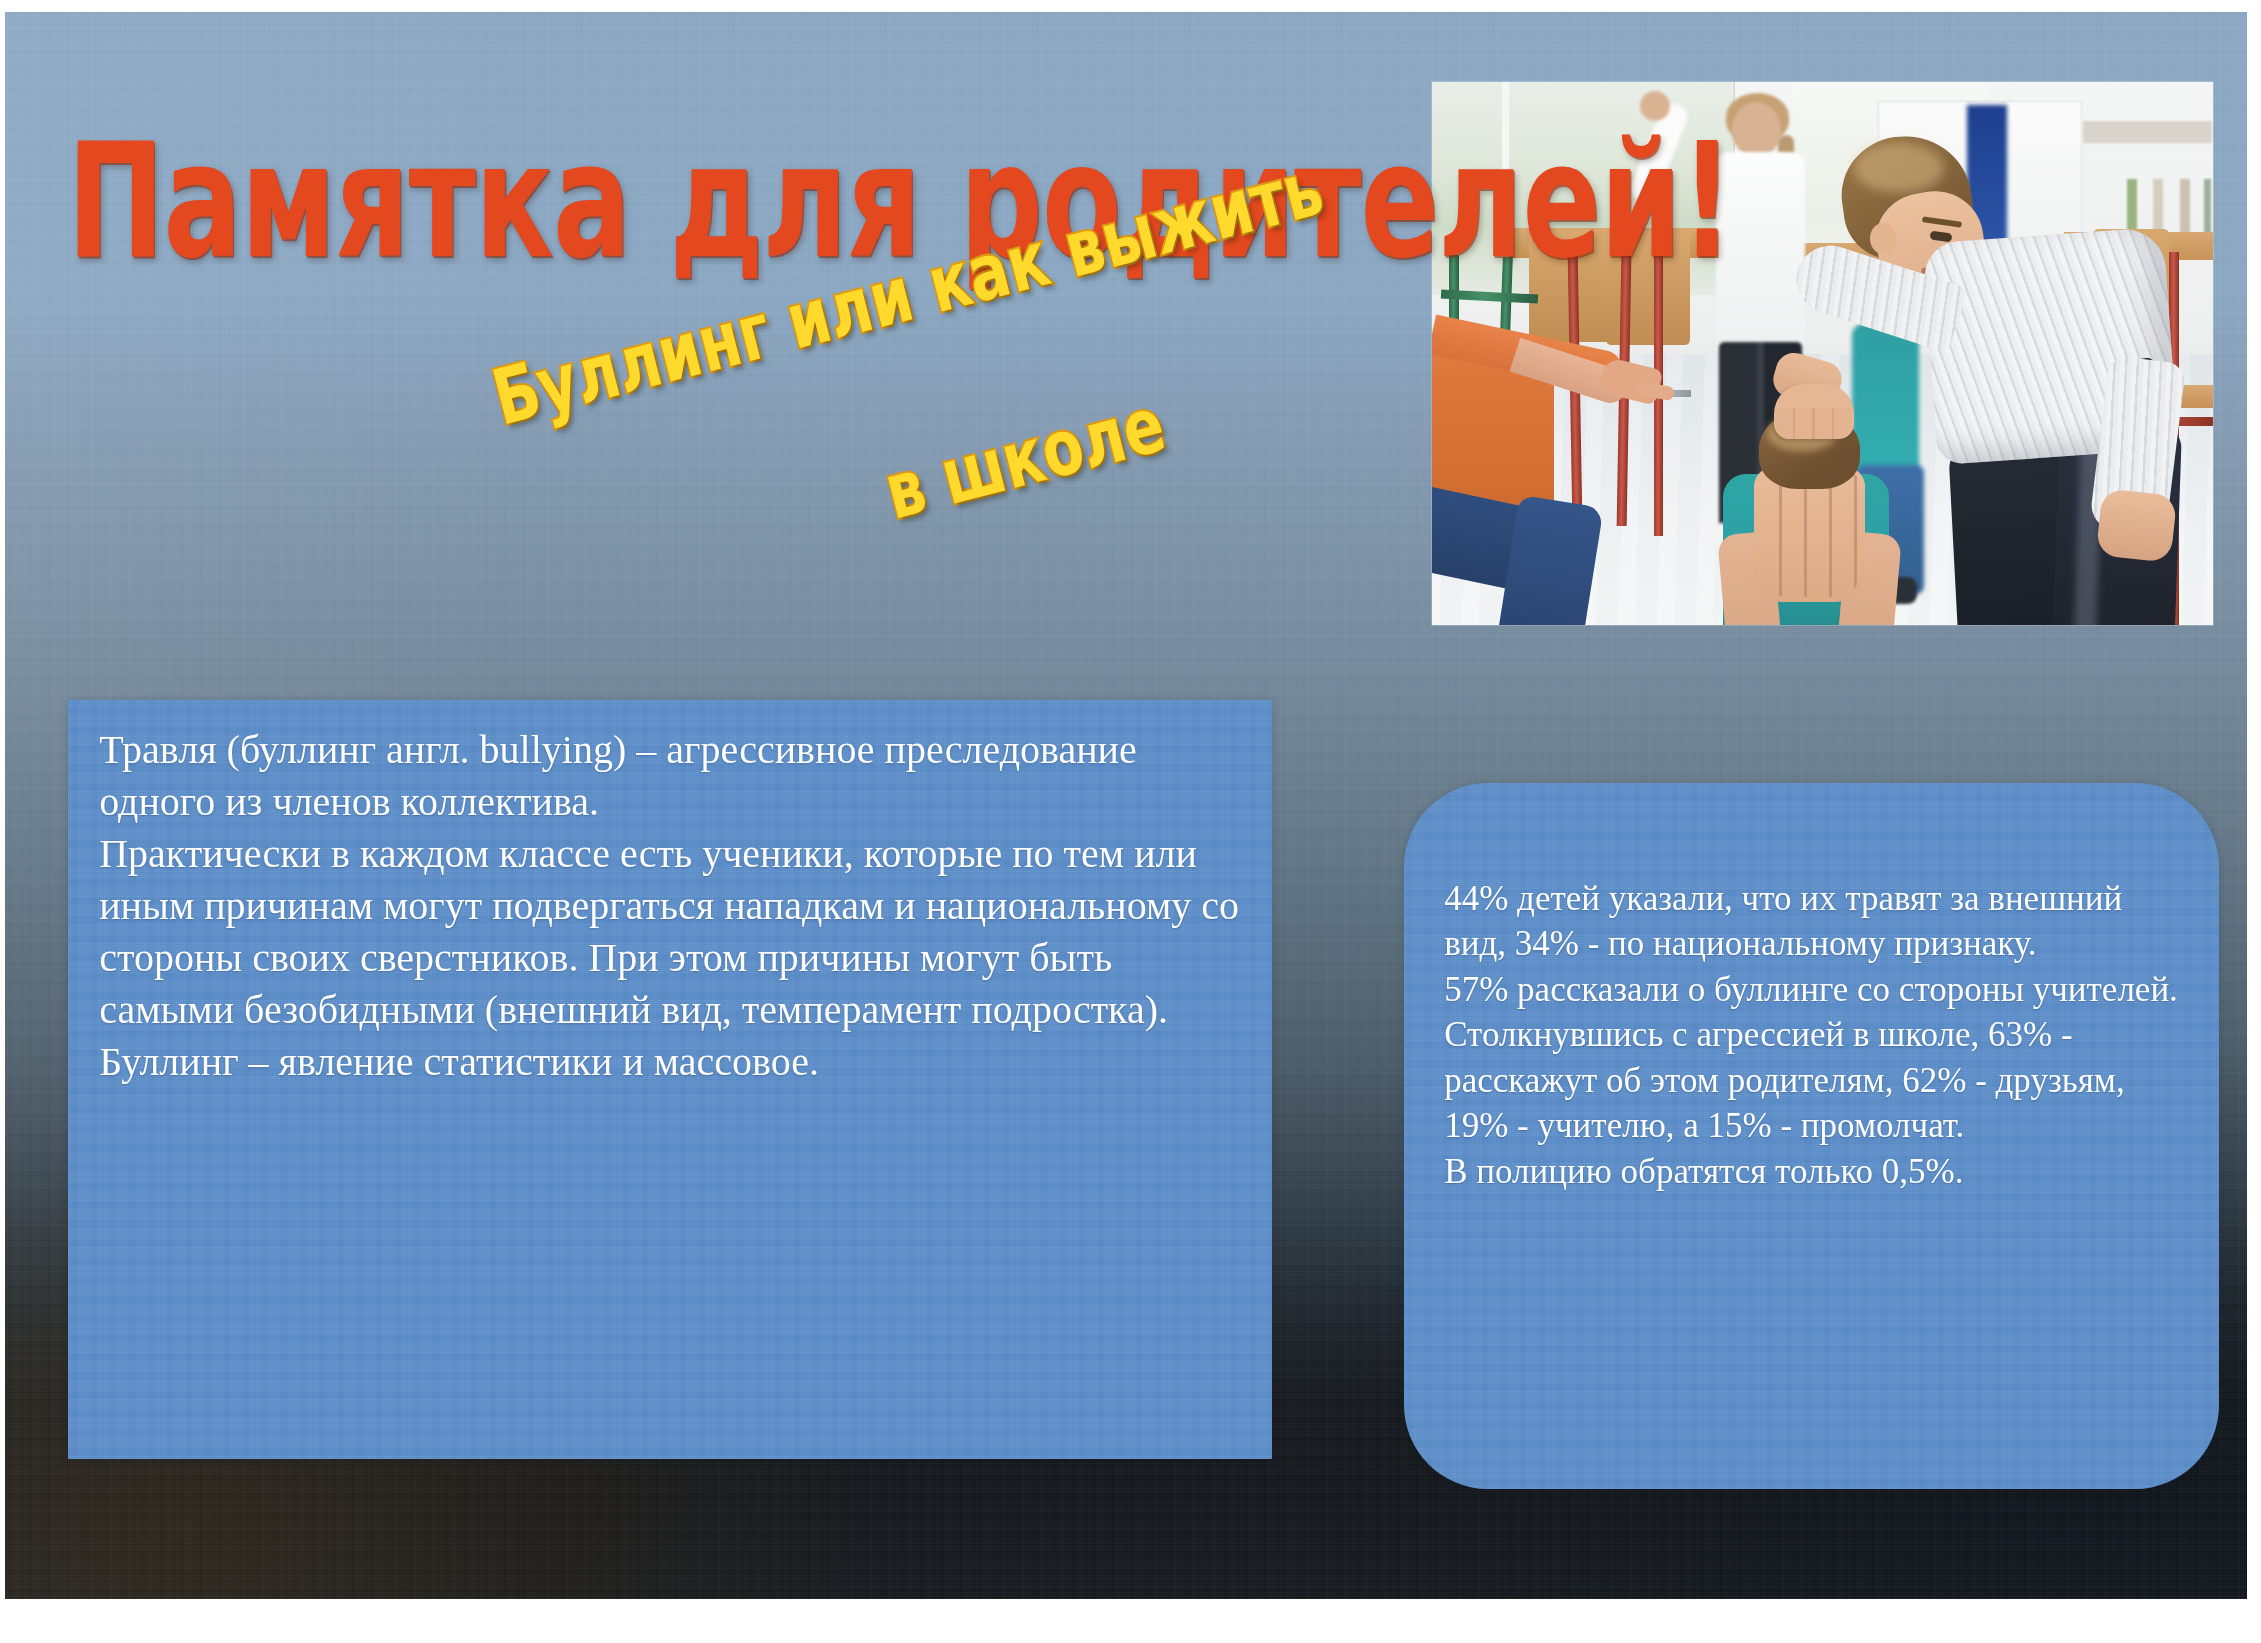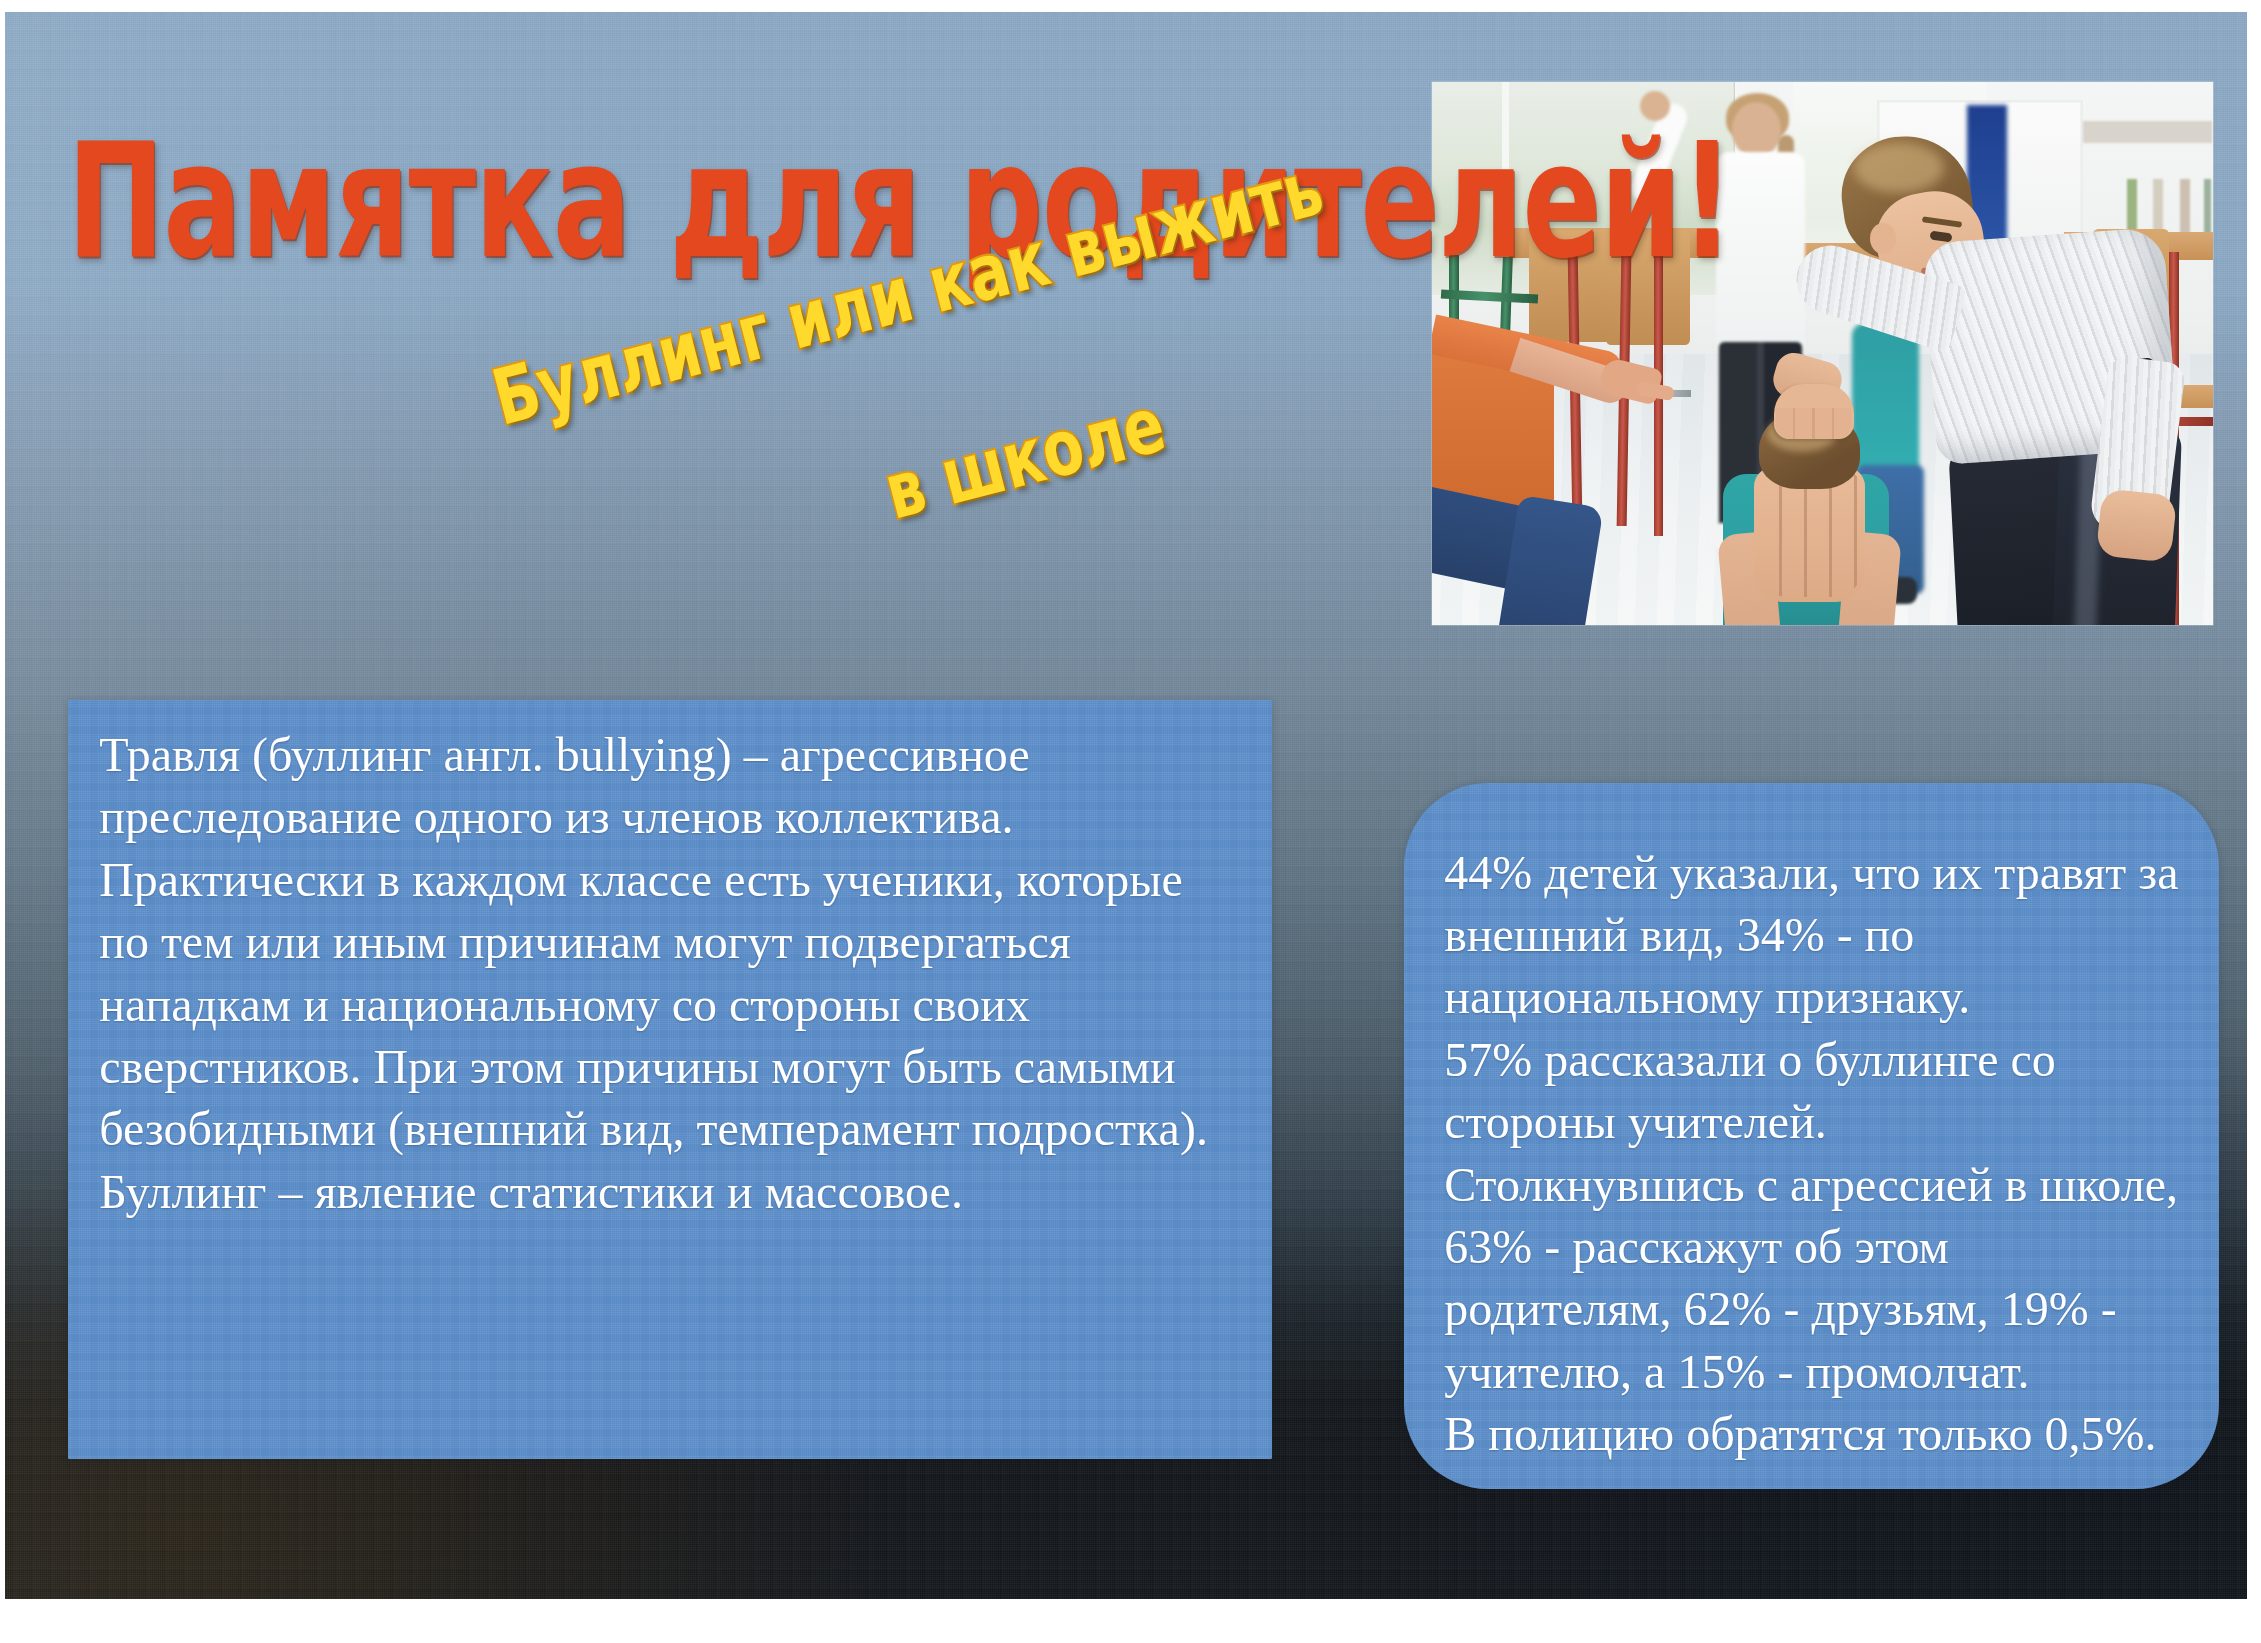--- a/index.html
+++ b/index.html
@@ -506,25 +506,25 @@
   .panel-body {
     position: relative;
     z-index: 2;
     color: #ffffff;
     font-family: "Liberation Serif", serif;
     line-height: 1.30;
     text-shadow: 0 1.3px 1.9px rgba(24,52,92,.35);
   }
   .panel.left .panel-body {
     padding: 24.5px 28px 0 31px;
-    font-size: 48px;
+    font-size: 40px;
   }
   .panel.right .panel-body {
-    padding: 59px 35px 0 40px;
-    font-size: 48px;
+    padding: 93px 35px 0 40px;
+    font-size: 35px;
   }
   .panel-body p { margin: 0; }
 </style>
 </head>
 <body>
 
 <div class="sheet">
 
   <div class="photo">
     <div class="p-layer bg-wall"></div>

